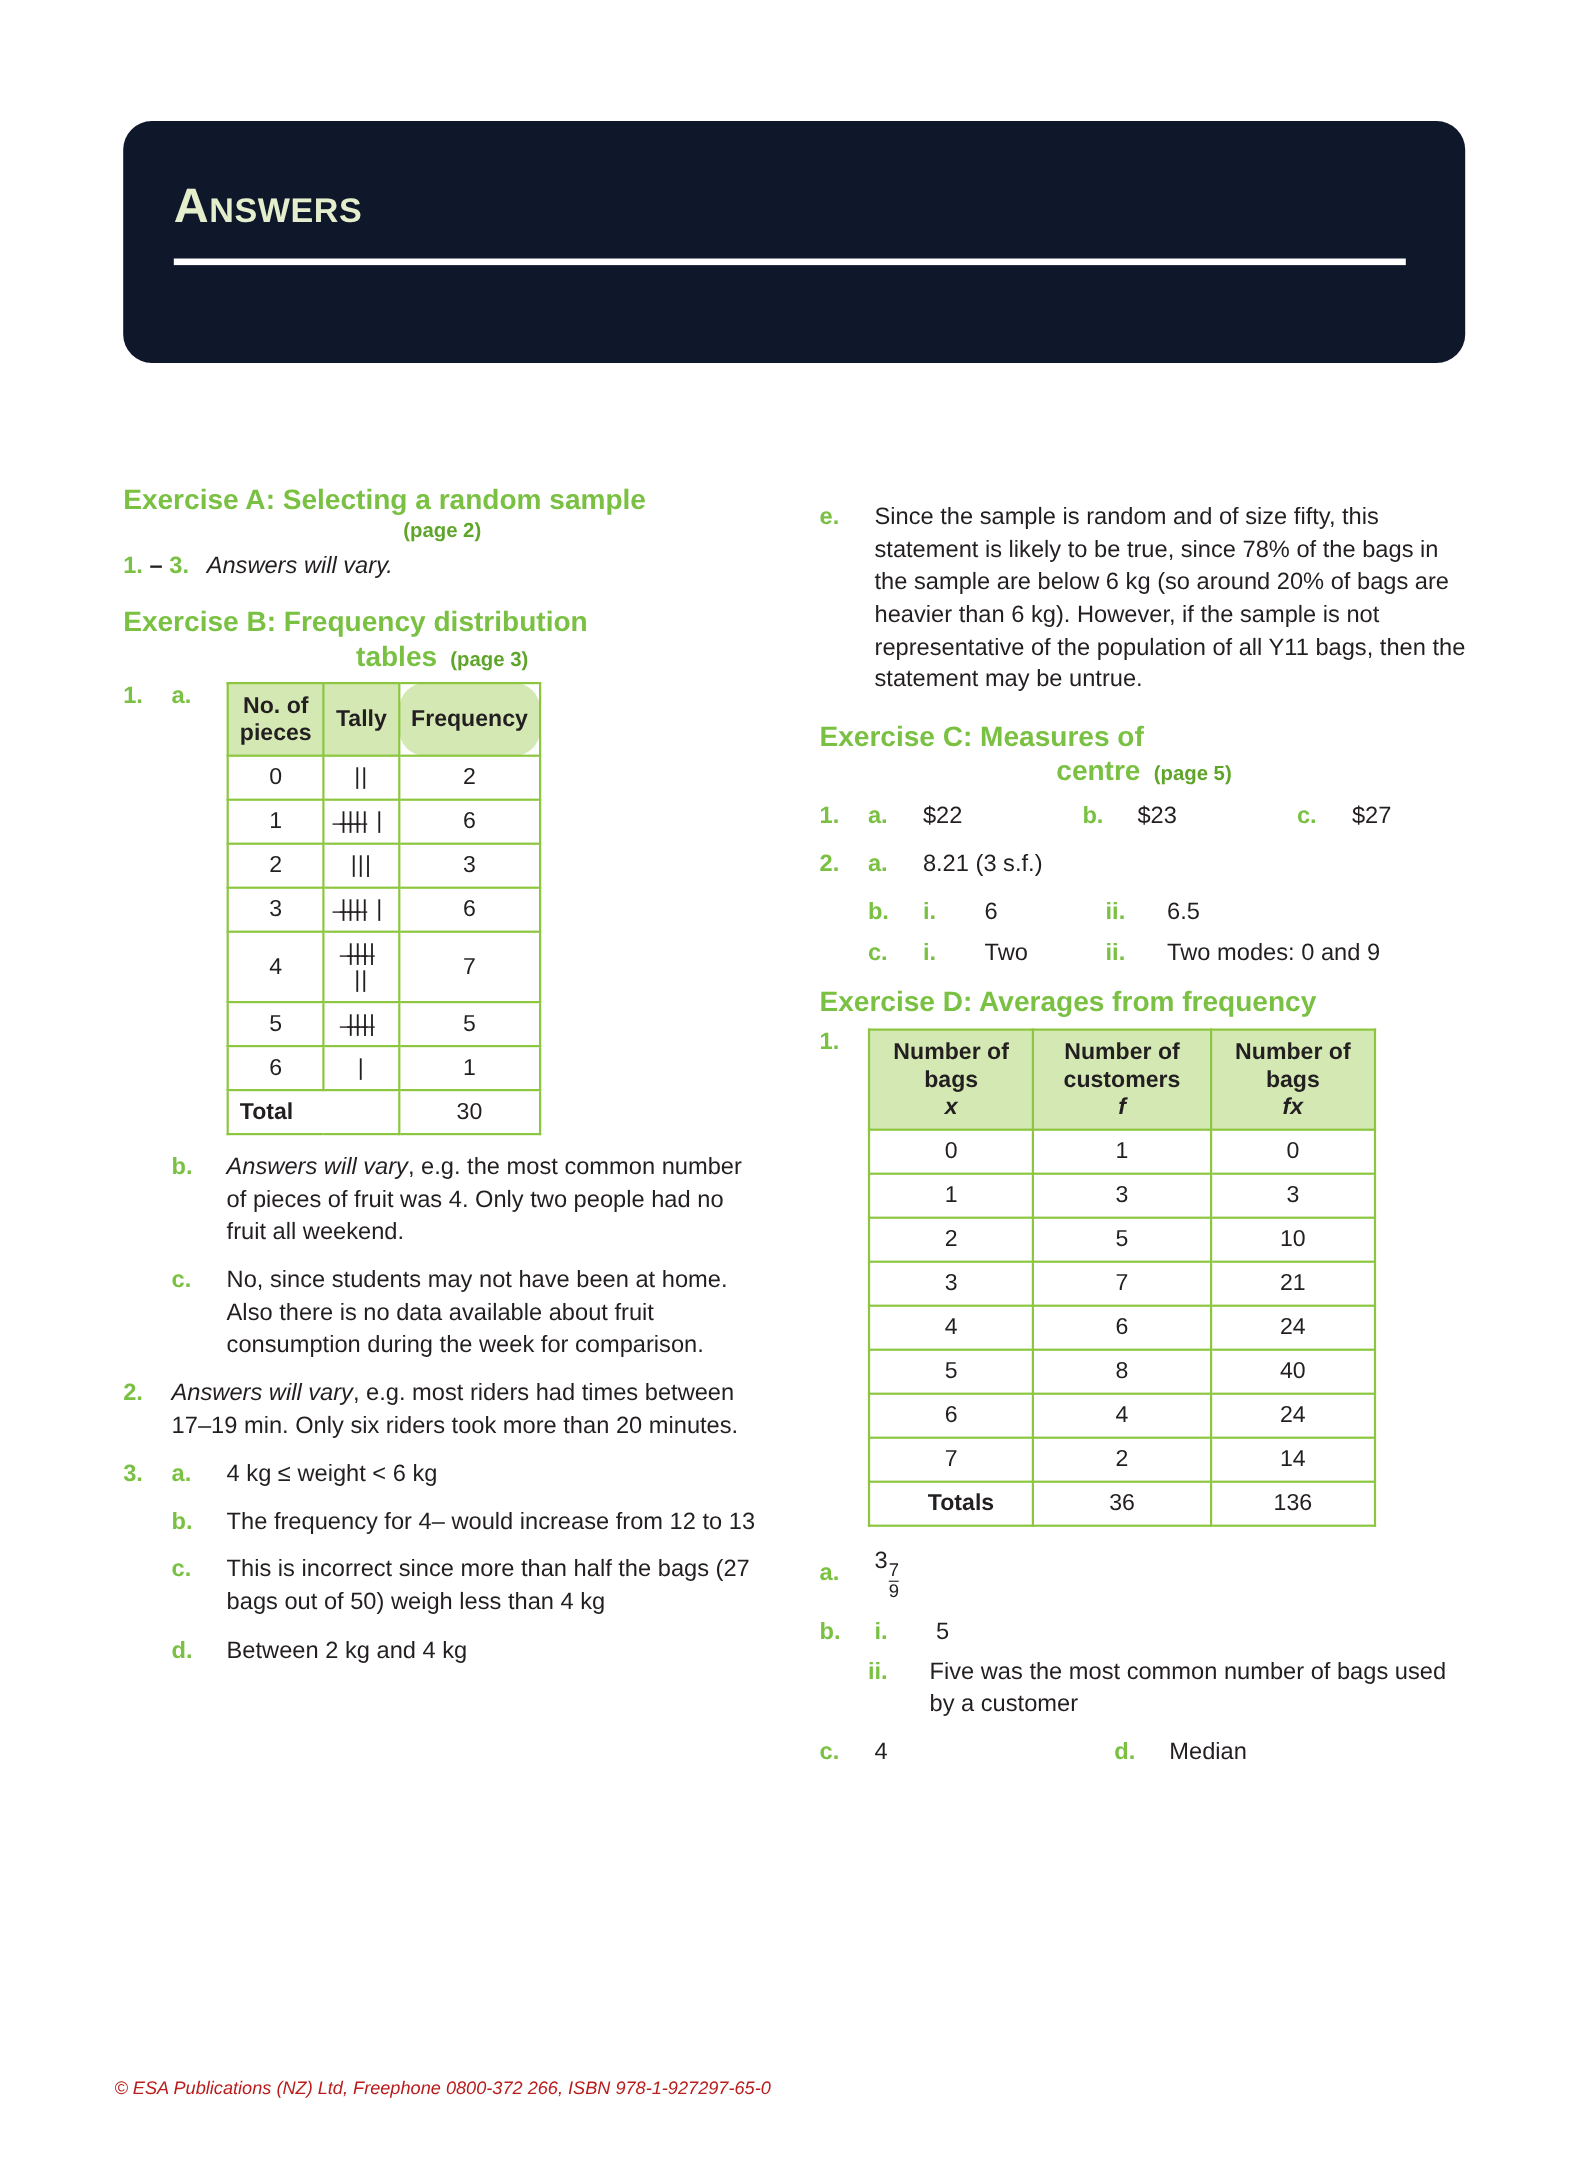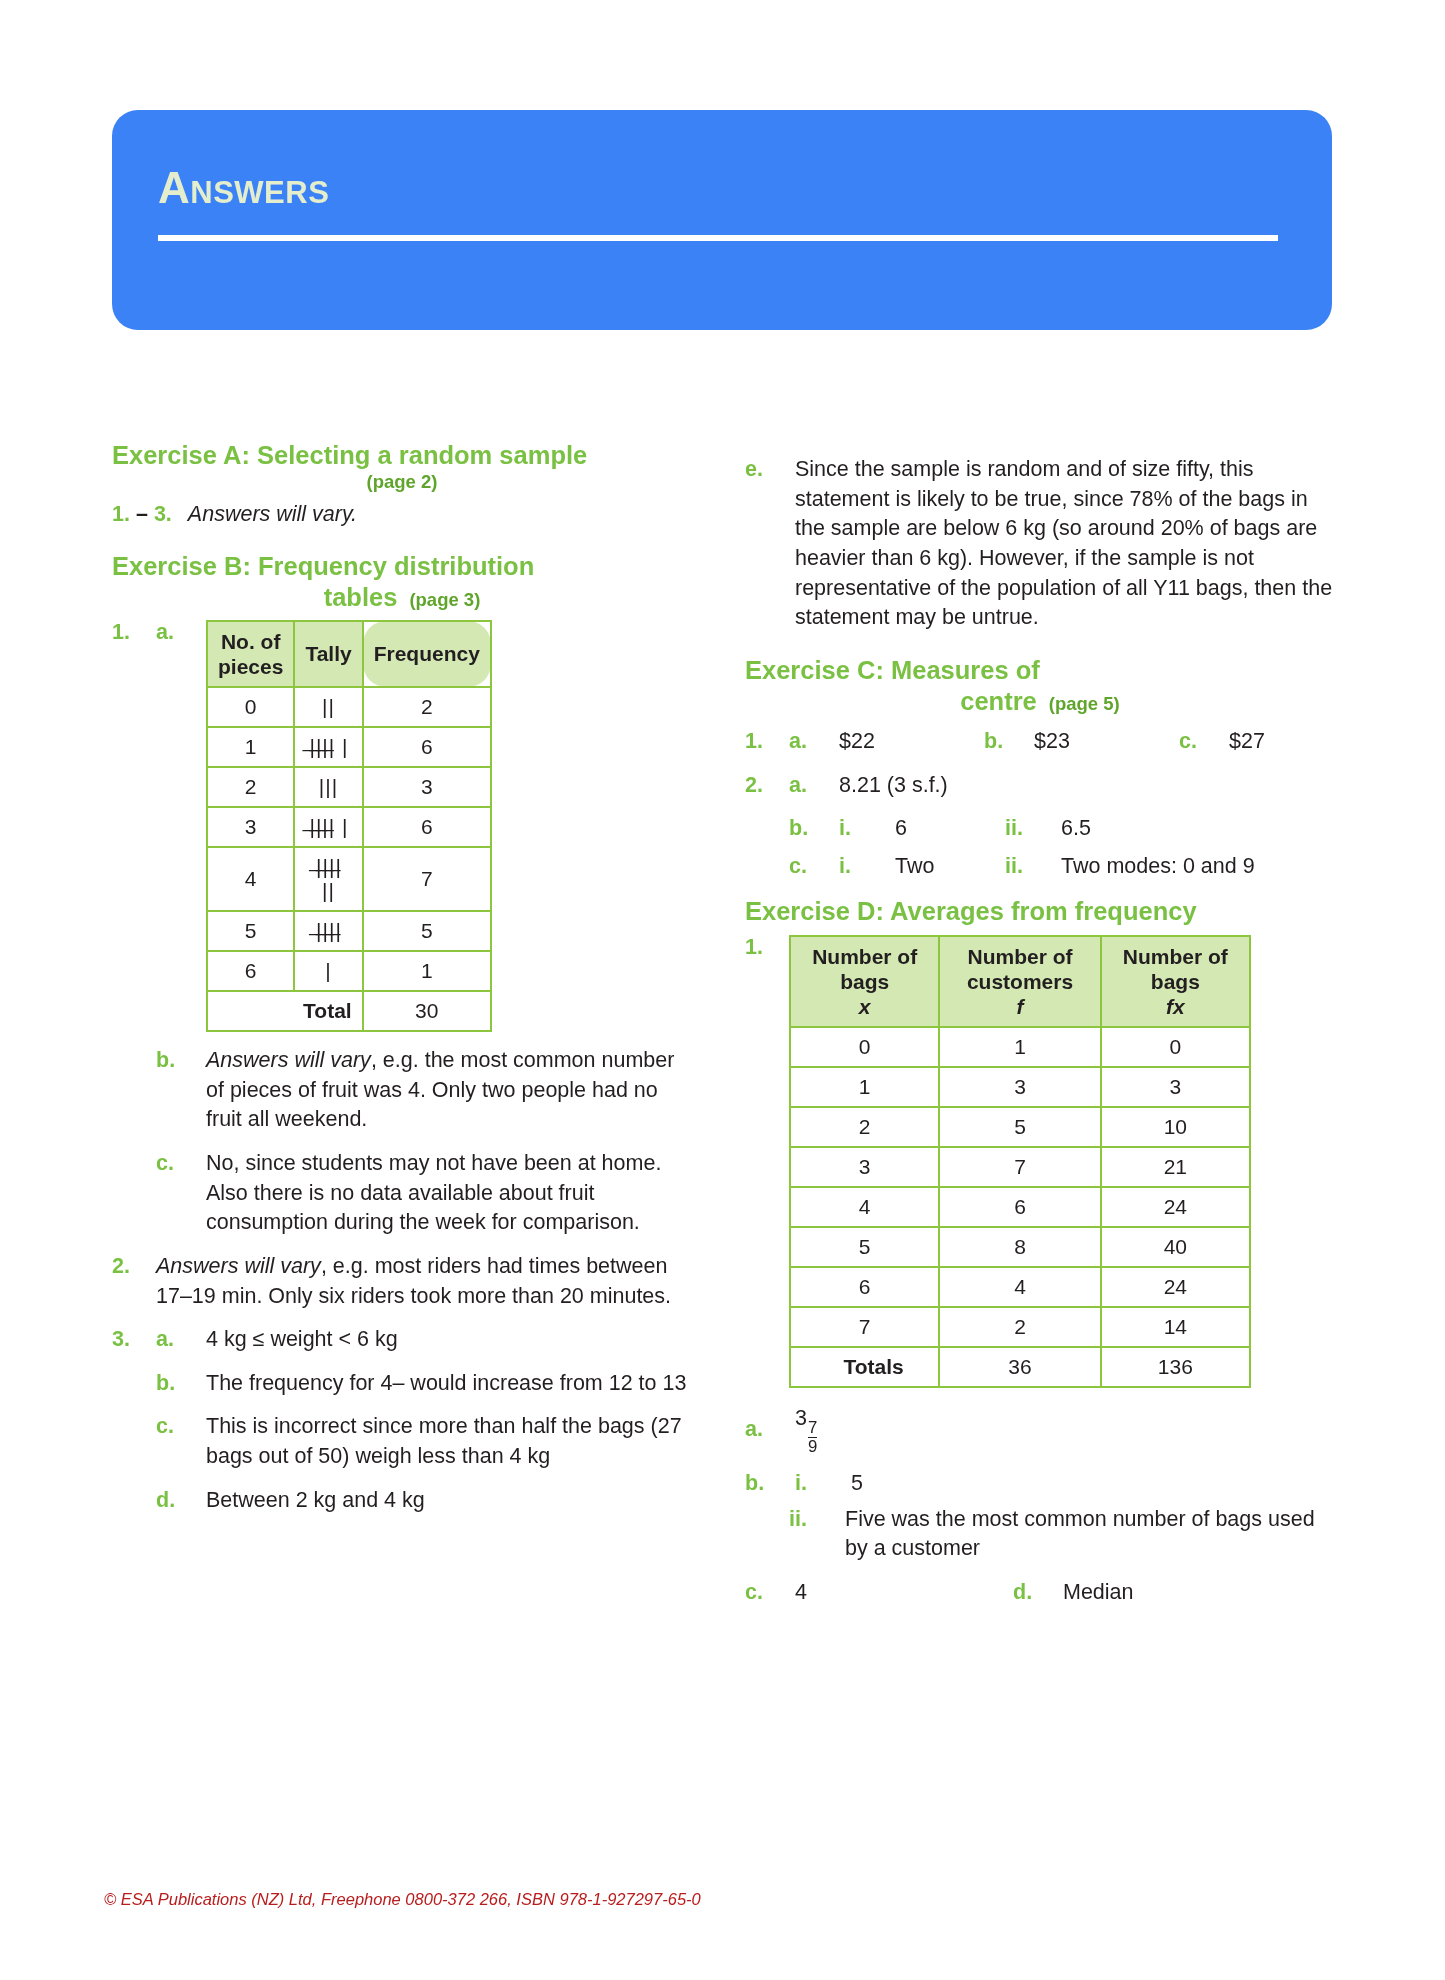--- a/index.html
+++ b/index.html
@@ -23,21 +23,21 @@
     box-sizing: border-box;
   }
 
   
   .banner {
     position: absolute;
     left: 112px;
     top: 110px;
     width: 1220px;
     height: 220px;
-    background: #3b82f6;
+    background: #0f172a;
     border-radius: 26px;
     box-sizing: border-box;
   }
   .banner-title {
     position: absolute;
     left: 46px;
     top: 56px;
     font-size: 44px;
     font-weight: bold;
     color: #e4eecd;
@@ -123,21 +123,21 @@
     padding: 7px 10px;
     font-weight: normal;
     color: #231f20;
   }
   table.gt thead th {
     background: #d4e8b4;
     font-weight: bold;
     line-height: 1.2;
   }
   table.gt td.tot-label {
-    text-align: right;
+    text-align: left;
     font-weight: bold;
   }
   .hdr-var {
     font-style: italic;
     font-weight: bold;
     display: block;
   }
   .tally { letter-spacing: 1px; font-size: 21px; }
 
   

